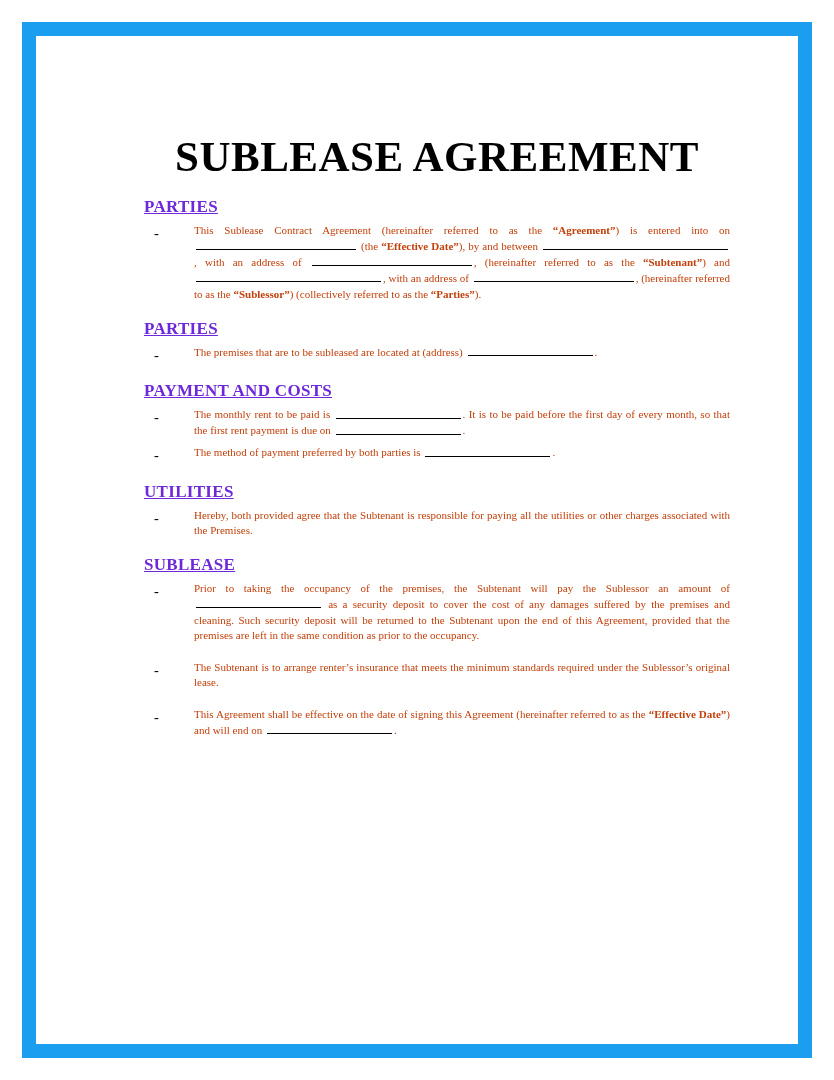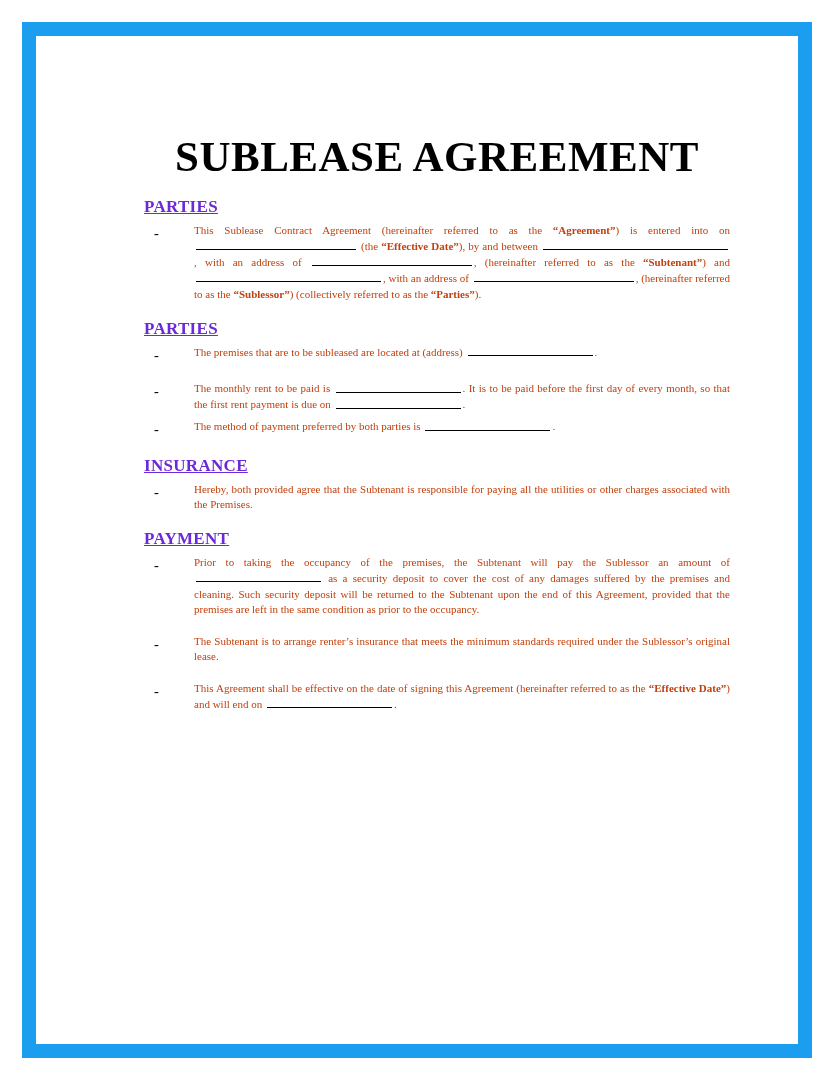--- a/index.html
+++ b/index.html
@@ -114,38 +114,39 @@
         </div>
       </div>
       <div class="section">
         <div class="section-heading">PARTIES</div>
         <div class="bullet-row">
           <span class="bullet-dash">-</span>
           <span class="bullet-text">The premises that are to be subleased are located at (address) <span class="blank b-md"></span>.</span>
         </div>
       </div>
       <div class="section">
+        <div class="section-heading">PAYMENT AND COSTS</div>
         <div class="bullet-row">
           <span class="bullet-dash">-</span>
           <span class="bullet-text">The monthly rent to be paid is <span class="blank b-md"></span>. It is to be paid before the first day of every month, so that the first rent payment is due on <span class="blank b-md"></span>.</span>
         </div>
         <div class="bullet-row">
           <span class="bullet-dash">-</span>
           <span class="bullet-text">The method of payment preferred by both parties is <span class="blank b-md"></span>.</span>
         </div>
       </div>
       <div class="section">
-        <div class="section-heading">INSURANCE</div>
+        <div class="section-heading">UTILITIES</div>
         <div class="bullet-row">
           <span class="bullet-dash">-</span>
           <span class="bullet-text">Hereby, both provided agree that the Subtenant is responsible for paying  all the utilities or other charges associated with the Premises.</span>
         </div>
       </div>
       <div class="section">
-        <div class="section-heading">PAYMENT</div>
+        <div class="section-heading">SUBLEASE</div>
         <div class="bullet-row">
           <span class="bullet-dash">-</span>
           <span class="bullet-text">Prior to taking the occupancy of the premises, the Subtenant will pay the Sublessor an amount of <span class="blank b-md"></span> as a security deposit to cover the cost of any damages suffered by the premises and cleaning. Such security deposit will be returned to the Subtenant upon the end of this Agreement, provided that the premises are left in the same condition as prior to the occupancy.</span>
         </div>
       </div>
       <div class="section">
         <div class="bullet-row">
           <span class="bullet-dash">-</span>
           <span class="bullet-text">The Subtenant is to arrange renter’s insurance that meets the minimum standards required under the Sublessor’s original lease.</span>
         </div>

